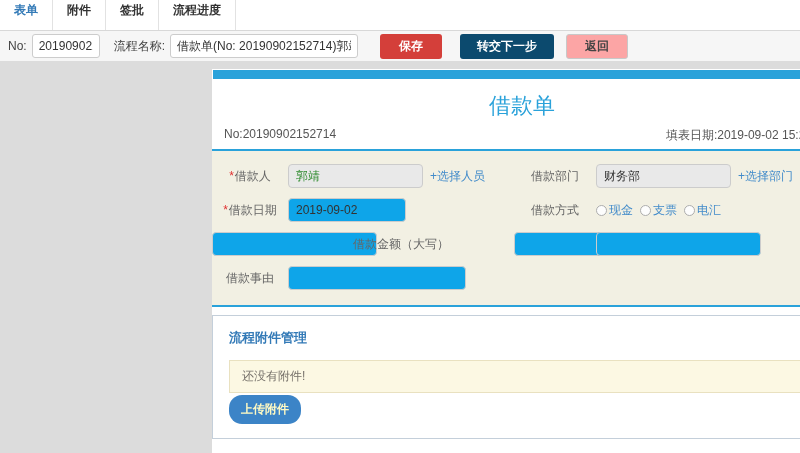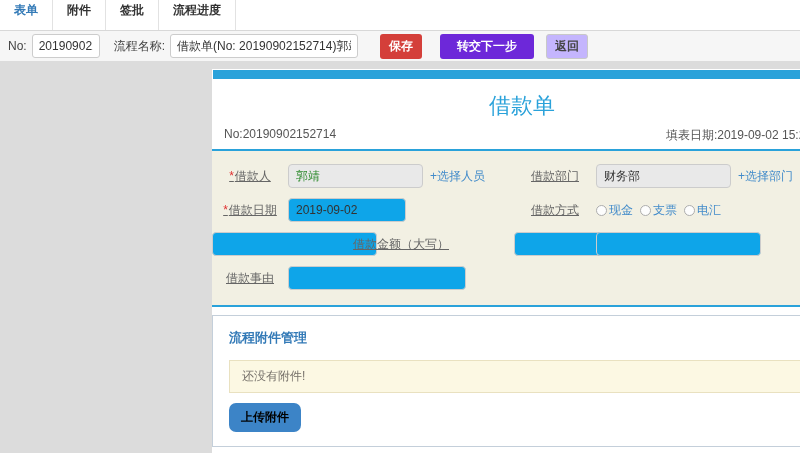--- a/index.html
+++ b/index.html
@@ -11,52 +11,52 @@
   .tab { padding:0 14px; line-height:21px; font-weight:bold; color:#333; border-right:1px solid #e2e2e2; cursor:pointer; }
   .tab.first { border-left:none; }
   .tab.active { color:#337ab7; }
 
   
   .toolbar { height:31px; background:#f6f6f6; border-bottom:1px solid #dcdcdc; display:flex; align-items:center; padding:0 8px; }
   .tb-label { color:#444; margin-right:5px; }
   .tb-input { height:24px; border:1px solid #ccc; border-radius:3px; background:#fff; padding:2px 6px; font-size:12px; color:#333; font-family:inherit; }
   .tb-input.no { width:68px; margin-right:14px; }
   .tb-input.name { width:188px; }
-  .btn { height:25px; border:1px solid transparent; border-radius:3px; font-size:12px; font-weight:bold; padding:0 8px; cursor:pointer; font-family:inherit; }
+  .btn { height:25px; border:1px solid transparent; border-radius:3px; font-size:12px; font-weight:bold; padding:0 18px; cursor:pointer; font-family:inherit; }
   .btn-save { background:#d43f3a; color:#fff; margin-left:22px; }
-  .btn-next { background:#6d28d9; color:#fff; margin-left:18px; padding:0 16px; }
-  .btn-back { background:#c4b5fd; color:#444; border-color:#c8c8c8; margin-left:12px; }
+  .btn-next { background:#0c4a6e; color:#fff; margin-left:18px; padding:0 16px; }
+  .btn-back { background:#fca5a5; color:#444; border-color:#c8c8c8; margin-left:12px; }
 
   
   .content { position:relative; height:400px; background:#dcdcdc; overflow:hidden; }
   .panel { position:absolute; left:212px; top:7px; width:620px; height:440px; background:#fff; }
   .blue-bar { height:9px; background:#2aa2da; margin:1px 1px 0 1px; }
   .doc-title { text-align:center; color:#2aa2da; font-size:22px; margin-top:12px; font-weight:400; }
   .doc-meta { display:flex; justify-content:space-between; padding:6px 10px 5px 12px; color:#555; }
 
   
   .fields { border-top:2px solid #2aa2da; border-bottom:2px solid #2aa2da; background:#f2f0e3;
             display:grid; grid-template-columns:76px 226px 82px auto; align-items:center; padding:8px 0 10px; }
-  .flabel { text-align:center; color:#666; padding:9px 2px; line-height:15px;text-decoration:underline; }
+  .flabel { text-align:center; color:#666; padding:9px 2px; line-height:15px; }
   .star { color:#e03030; margin-right:1px; }
   .fcell { padding:5px 0; display:flex; align-items:center; }
   .inp { height:24px; border:1px solid #ccc; border-radius:4px; background:#0ea5e9; padding:2px 7px; font-size:12px; color:#333; font-family:inherit; }
   .inp.ro { background:#e9e9e9; }
   .inp.green { color:#2e8b2e; }
   .inp.w135{width:135px;} .inp.w118{width:118px;} .inp.w165{width:165px;} .inp.w178{width:178px;}
   .pick-link { color:#428bca; margin-left:7px; cursor:pointer; text-decoration:none; }
   .radio-item { display:inline-flex; align-items:center; margin-right:7px; cursor:pointer; }
   .radio-dot { width:11px; height:11px; border-radius:50%; border:1px solid #adadad; background:#fdfdfd; margin-right:2px; }
   .radio-item span.lbl { color:#428bca; }
 
   
   .attach-box { margin-top:8px; border:1px solid #c4cfda; background:#fff; padding:13px 16px 14px; }
   .h-blue { color:#337ab7; font-weight:bold; font-size:13px; }
   .notice { margin-top:13px; background:#fcf8e3; border:1px solid #e9e1c0; padding:7px 12px; color:#76716a; }
-  .btn-upload { margin-top:10px; background:#3c84c7; color:#000000; border:none; border-radius:7px; font-size:12px; font-weight:bold; padding:6px 12px; cursor:pointer; font-family:inherit; }
+  .btn-upload { margin-top:2px; background:#3c84c7; color:#fef9c3; border:none; border-radius:13px; font-size:12px; font-weight:bold; padding:6px 12px; cursor:pointer; font-family:inherit; }
 </style>
 </head>
 <body>
 
 <div class="tabbar">
   <div class="tab first active">表单</div>
   <div class="tab">附件</div>
   <div class="tab">签批</div>
   <div class="tab">流程进度</div>
 </div>

